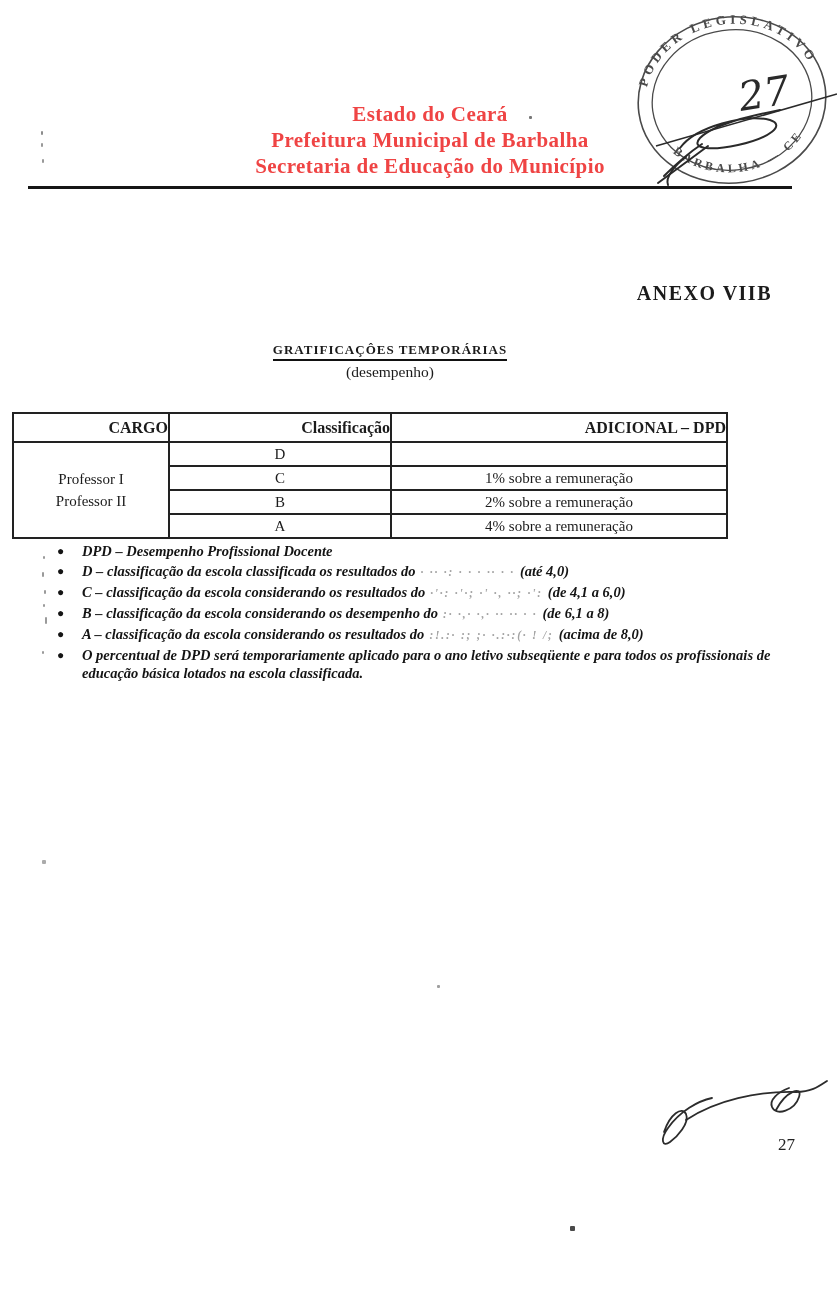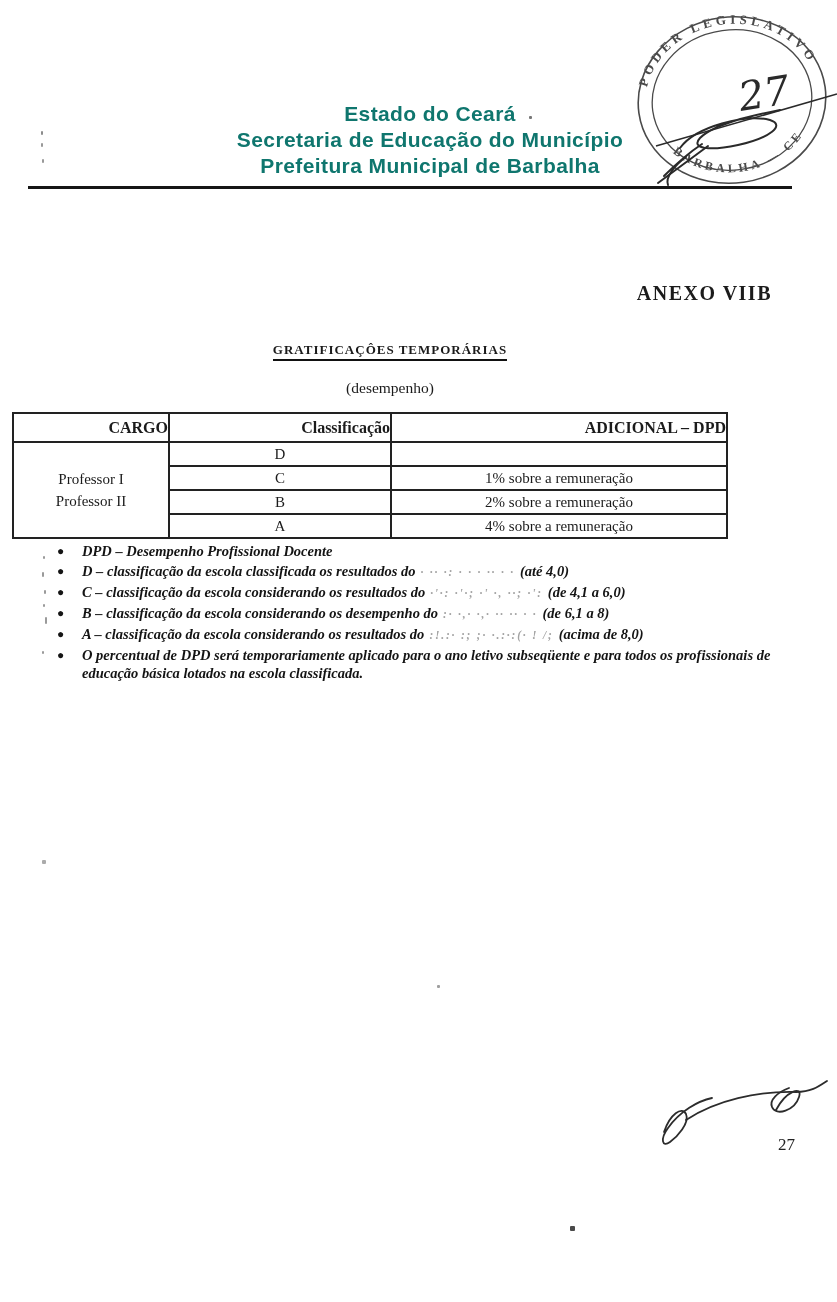--- a/index.html
+++ b/index.html
@@ -9,25 +9,25 @@
     background:#ffffff;
     overflow:hidden;
     font-family:"Liberation Serif", serif;
     color:#1b1b1b;
   }
 
   
   .doc-header{
     position:absolute;top:101px;left:30px;width:800px;
     text-align:center;
-    font-family:Liberation Sans, sans-serif;
+    font-family:Liberation Serif, serif;
     font-weight:700;
     font-size:21px;line-height:26px;
     letter-spacing:.4px;
-    color:#0f766e;
+    color:#ef4444;
   }
   .header-rule{
     position:absolute;top:186px;left:28px;width:764px;height:3px;
     background:#161616;
   }
 
   
   .stamp{position:absolute;left:628px;top:8px;width:209px;height:186px;}
   .stamp svg{display:block;}
 
@@ -38,21 +38,21 @@
   }
   .main-title-wrap{
     position:absolute;top:340px;left:0;width:780px;text-align:center;
   }
   .main-title{
     display:inline-block;
     font-weight:700;font-size:13px;letter-spacing:1px;
     border-bottom:2.5px solid #111;
     padding-bottom:1px;
   }
-  .subtitle{font-size:15.5px;margin-top:18px;}
+  .subtitle{font-size:15.5px;margin-top:2px;}
 
   
   table.grat{
     position:absolute;left:12px;top:412px;
     border-collapse:collapse;
     font-family:"Liberation Serif", serif;
   }
   table.grat th, table.grat td{
     border:2px solid #222;
     padding:0;
@@ -97,22 +97,22 @@
   
   .speck{position:absolute;border-radius:1px;}
 </style>
 </head>
 <body>
 
 <div class="page">
 
   <div class="doc-header">
     <div>Estado do Ceará</div>
+    <div>Prefeitura Municipal de Barbalha</div>
     <div>Secretaria de Educação do Município</div>
-    <div>Prefeitura Municipal de Barbalha</div>
   </div>
   <div class="header-rule"></div>
 
   <div class="stamp">
     <svg width="209" height="186" viewBox="0 0 209 186">
       <g transform="rotate(-8 104 92)" stroke="#4a4a4a" fill="none">
         <ellipse cx="104" cy="92" rx="94" ry="83" stroke-width="1.6"></ellipse>
         <ellipse cx="104" cy="92" rx="80" ry="70" stroke-width="1.3"></ellipse>
         <path id="stampArcTop" d="M 17,92 A 87,76 0 0 1 191,92" stroke="none"></path>
         <path id="stampArcBottom" d="M 21,92 A 83,72 0 1 0 187,92" stroke="none"></path>

